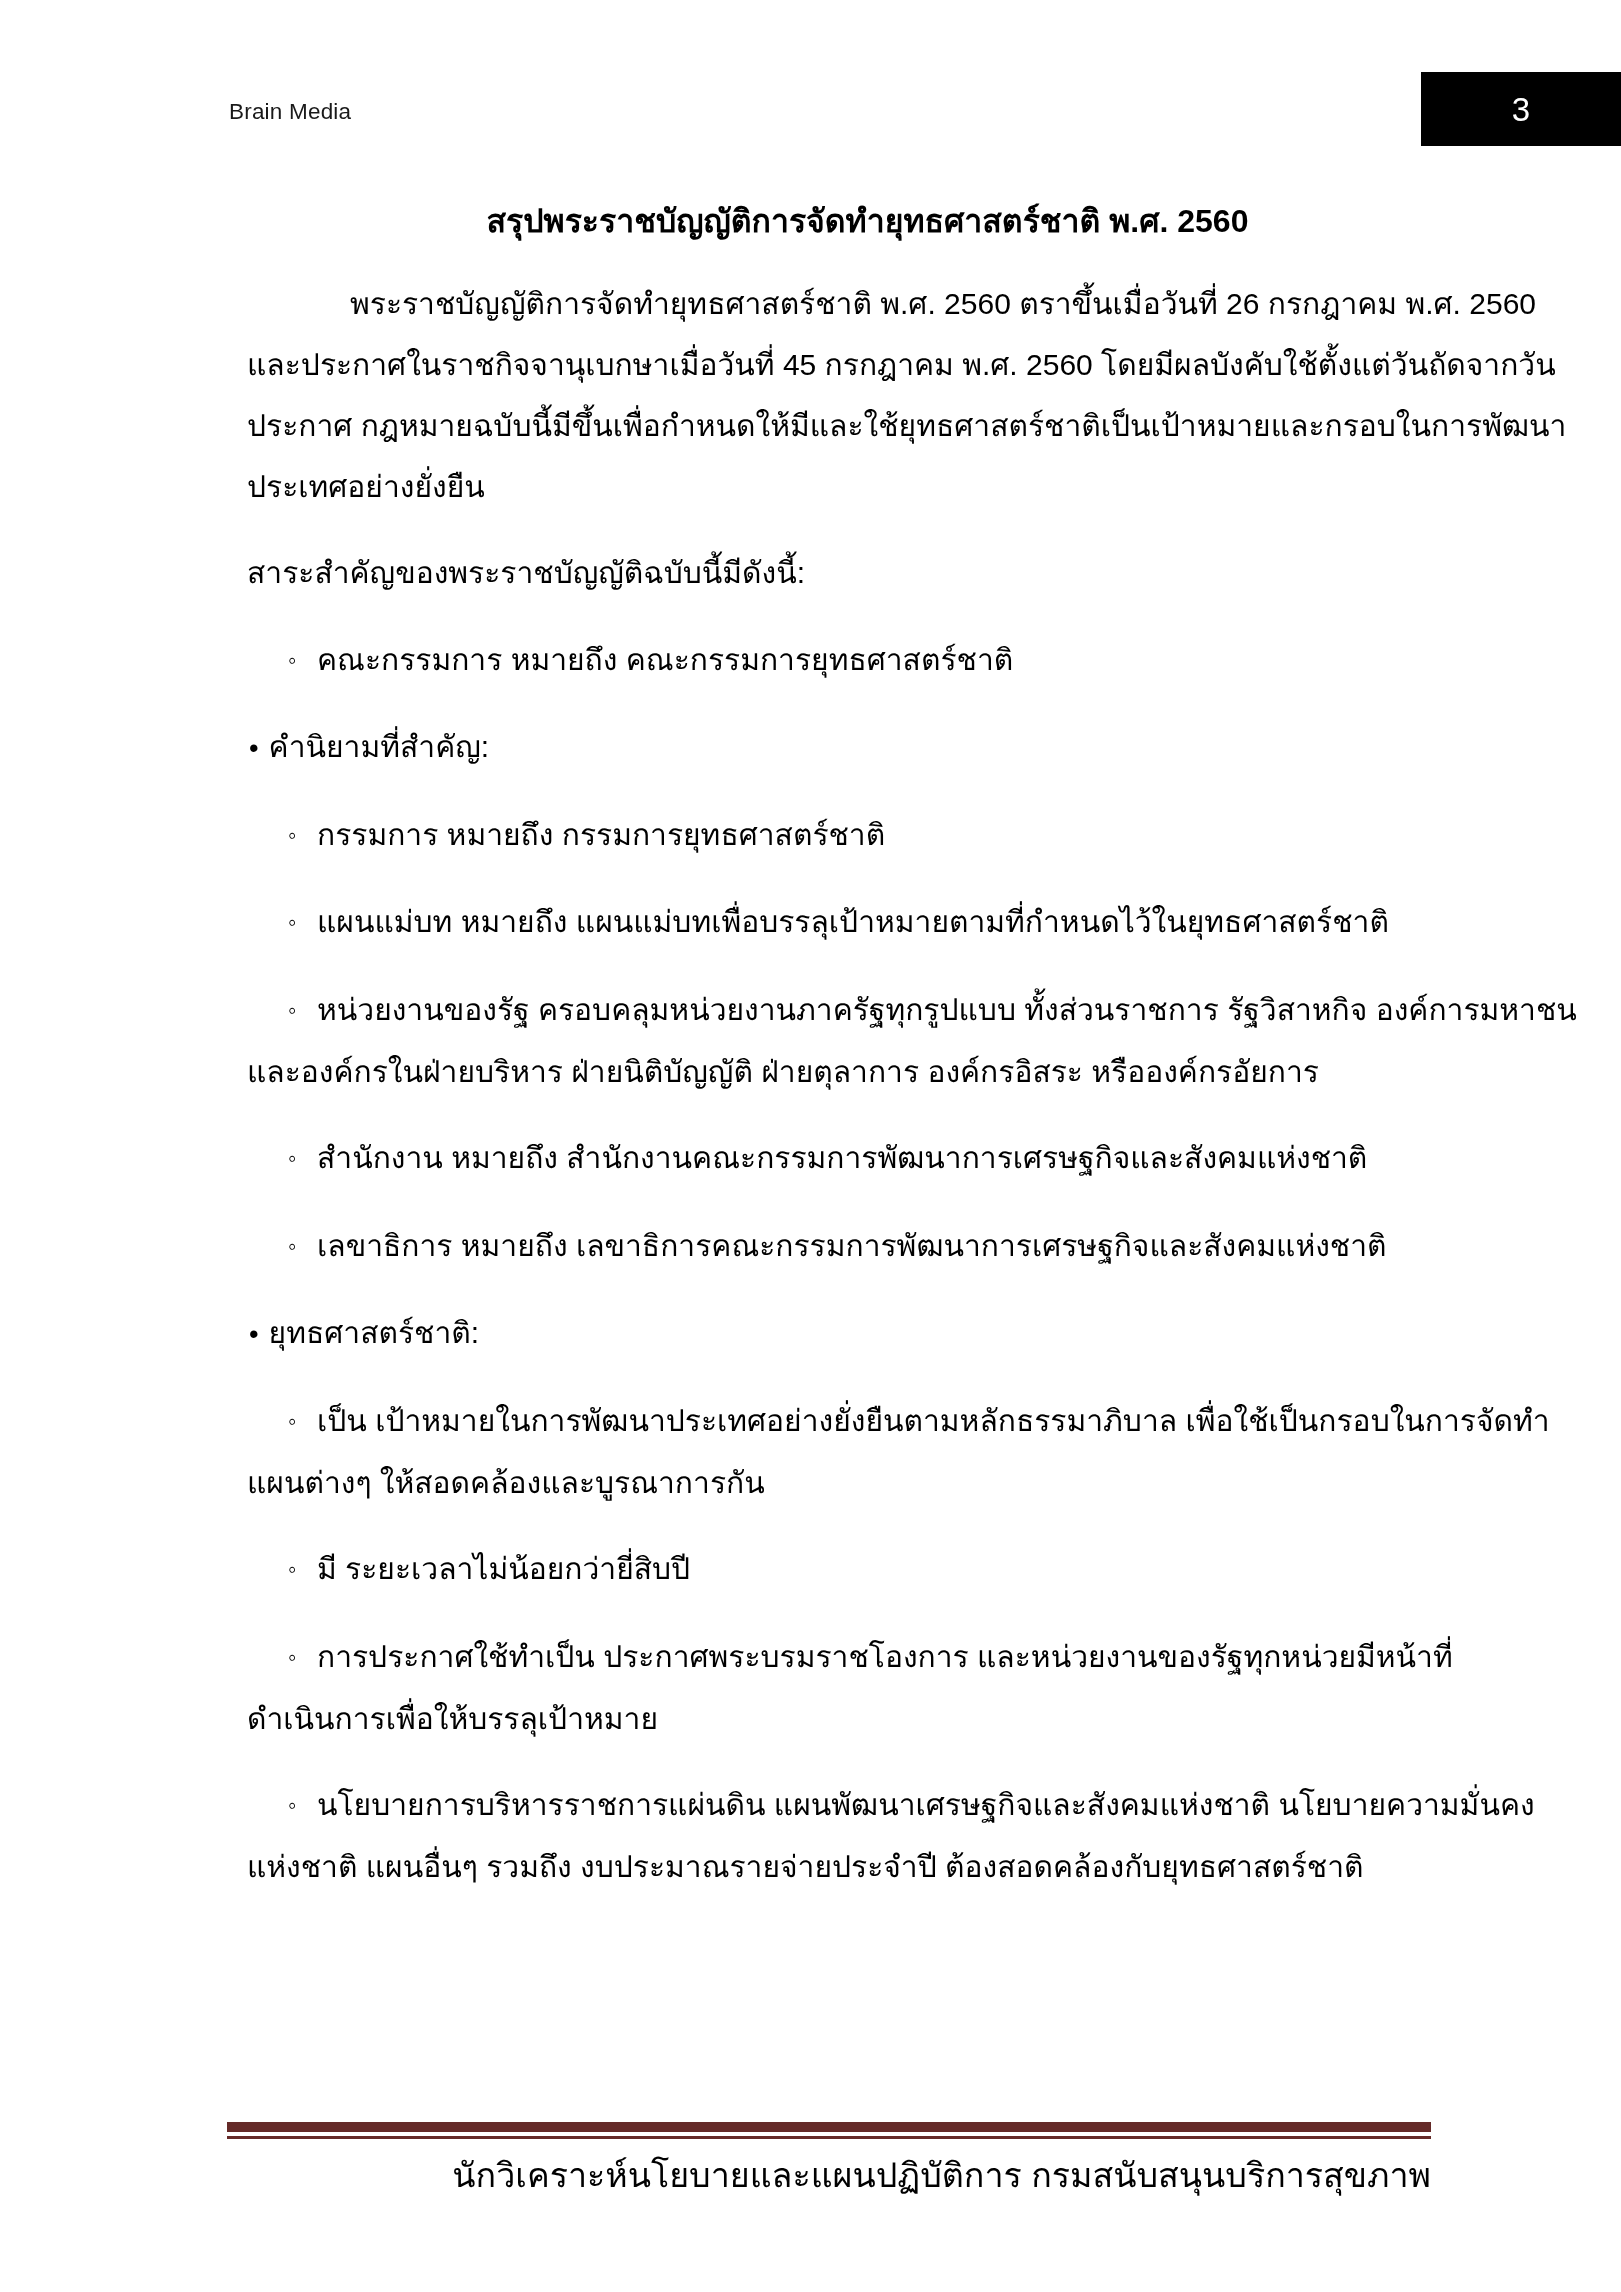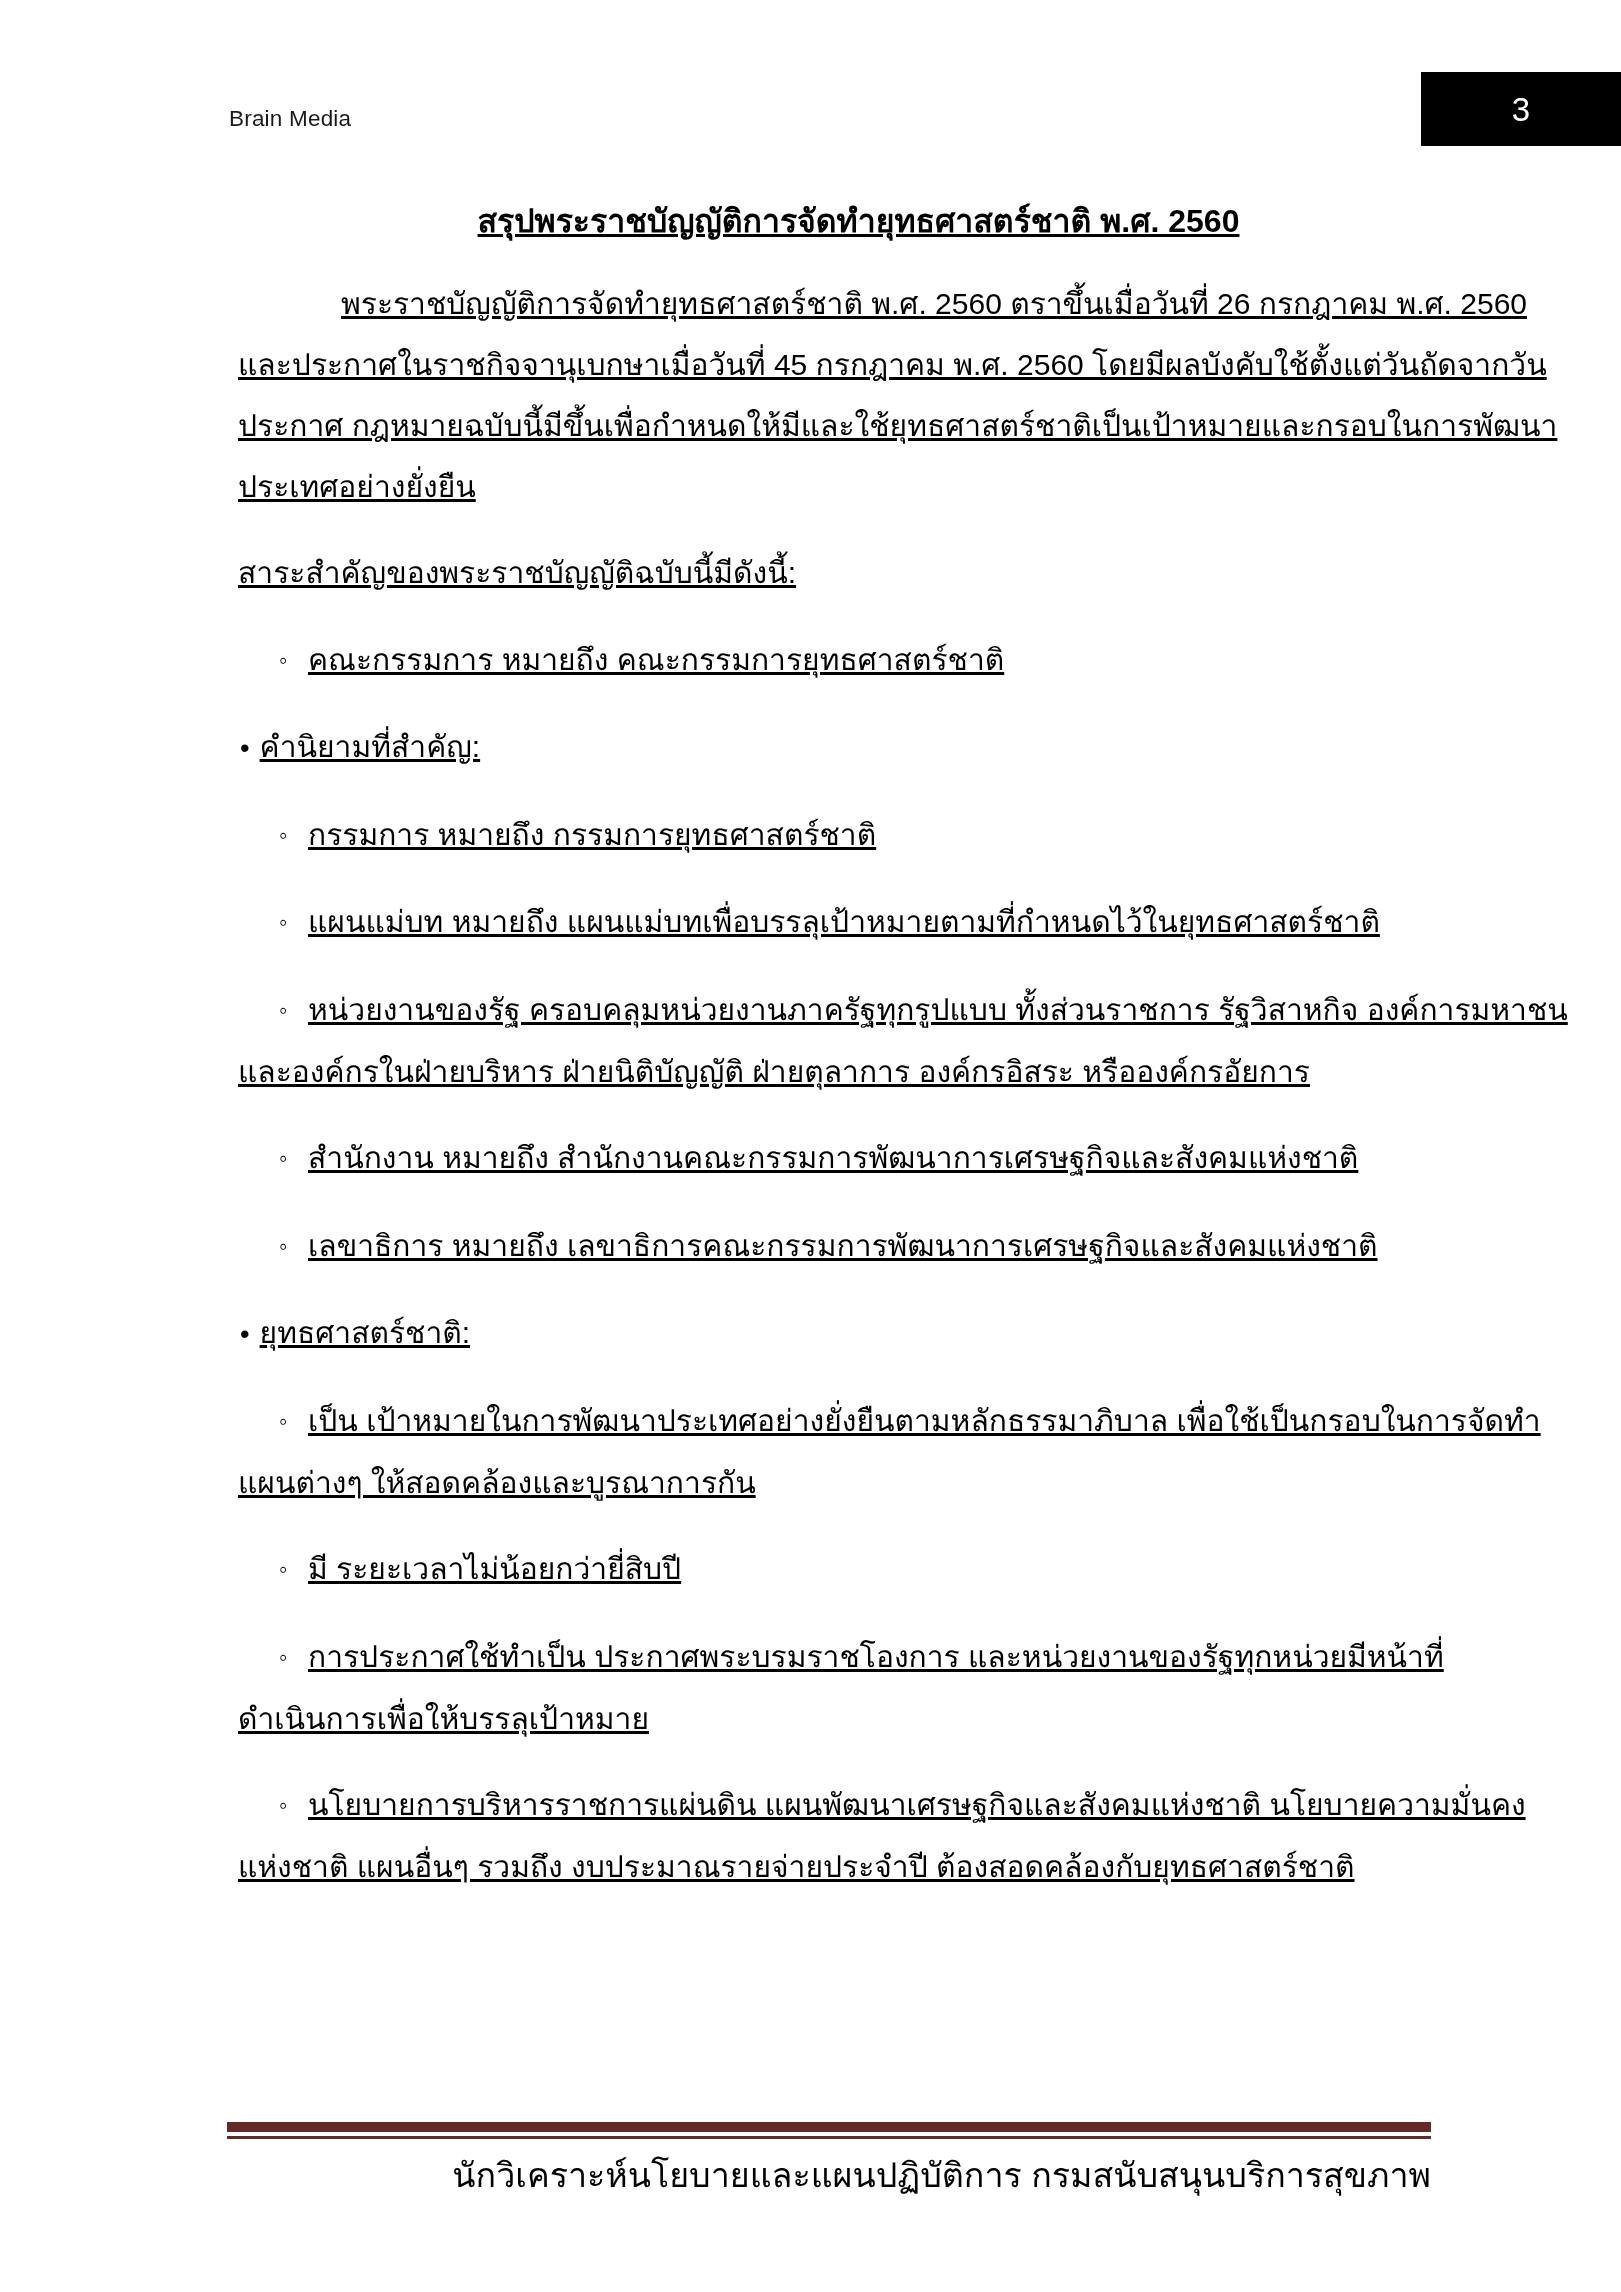--- a/index.html
+++ b/index.html
@@ -7,35 +7,35 @@
     position:relative;
     width:1621px; height:2293px;
     margin:0 auto;
     background:#ffffff;
     font-family:"Liberation Sans", sans-serif;
     color:#000;
     overflow:hidden;
   }
   
   .brand {
-    position:absolute; left:229px; top:106px;
+    position:absolute; left:229px; top:99px;
     font-size:22.5px; color:#1a1a1a; letter-spacing:0.2px;
   }
   .page-number-box {
     position:absolute; left:1421px; top:72px;
     width:200px; height:74px;
     background:#000000;
     display:flex; align-items:center; justify-content:center;
   }
   .page-number-box span {
     color:#ffffff; font-size:33px; font-weight:300; line-height:1;
   }
   
   .doc {
-    position:absolute; left:238px; top:196px; width:1241px;text-decoration:underline;
+    position:absolute; left:247px; top:196px; width:1241px;
   }
   .doc-title {
     margin:0 0 25.5px 0;
     text-align:center;
     font-size:32px; font-weight:bold; line-height:51px;
     white-space:nowrap;
   }
   .block { margin:0 0 25.5px 0; }
   .line {
     font-size:30px; line-height:61px; white-space:nowrap;

